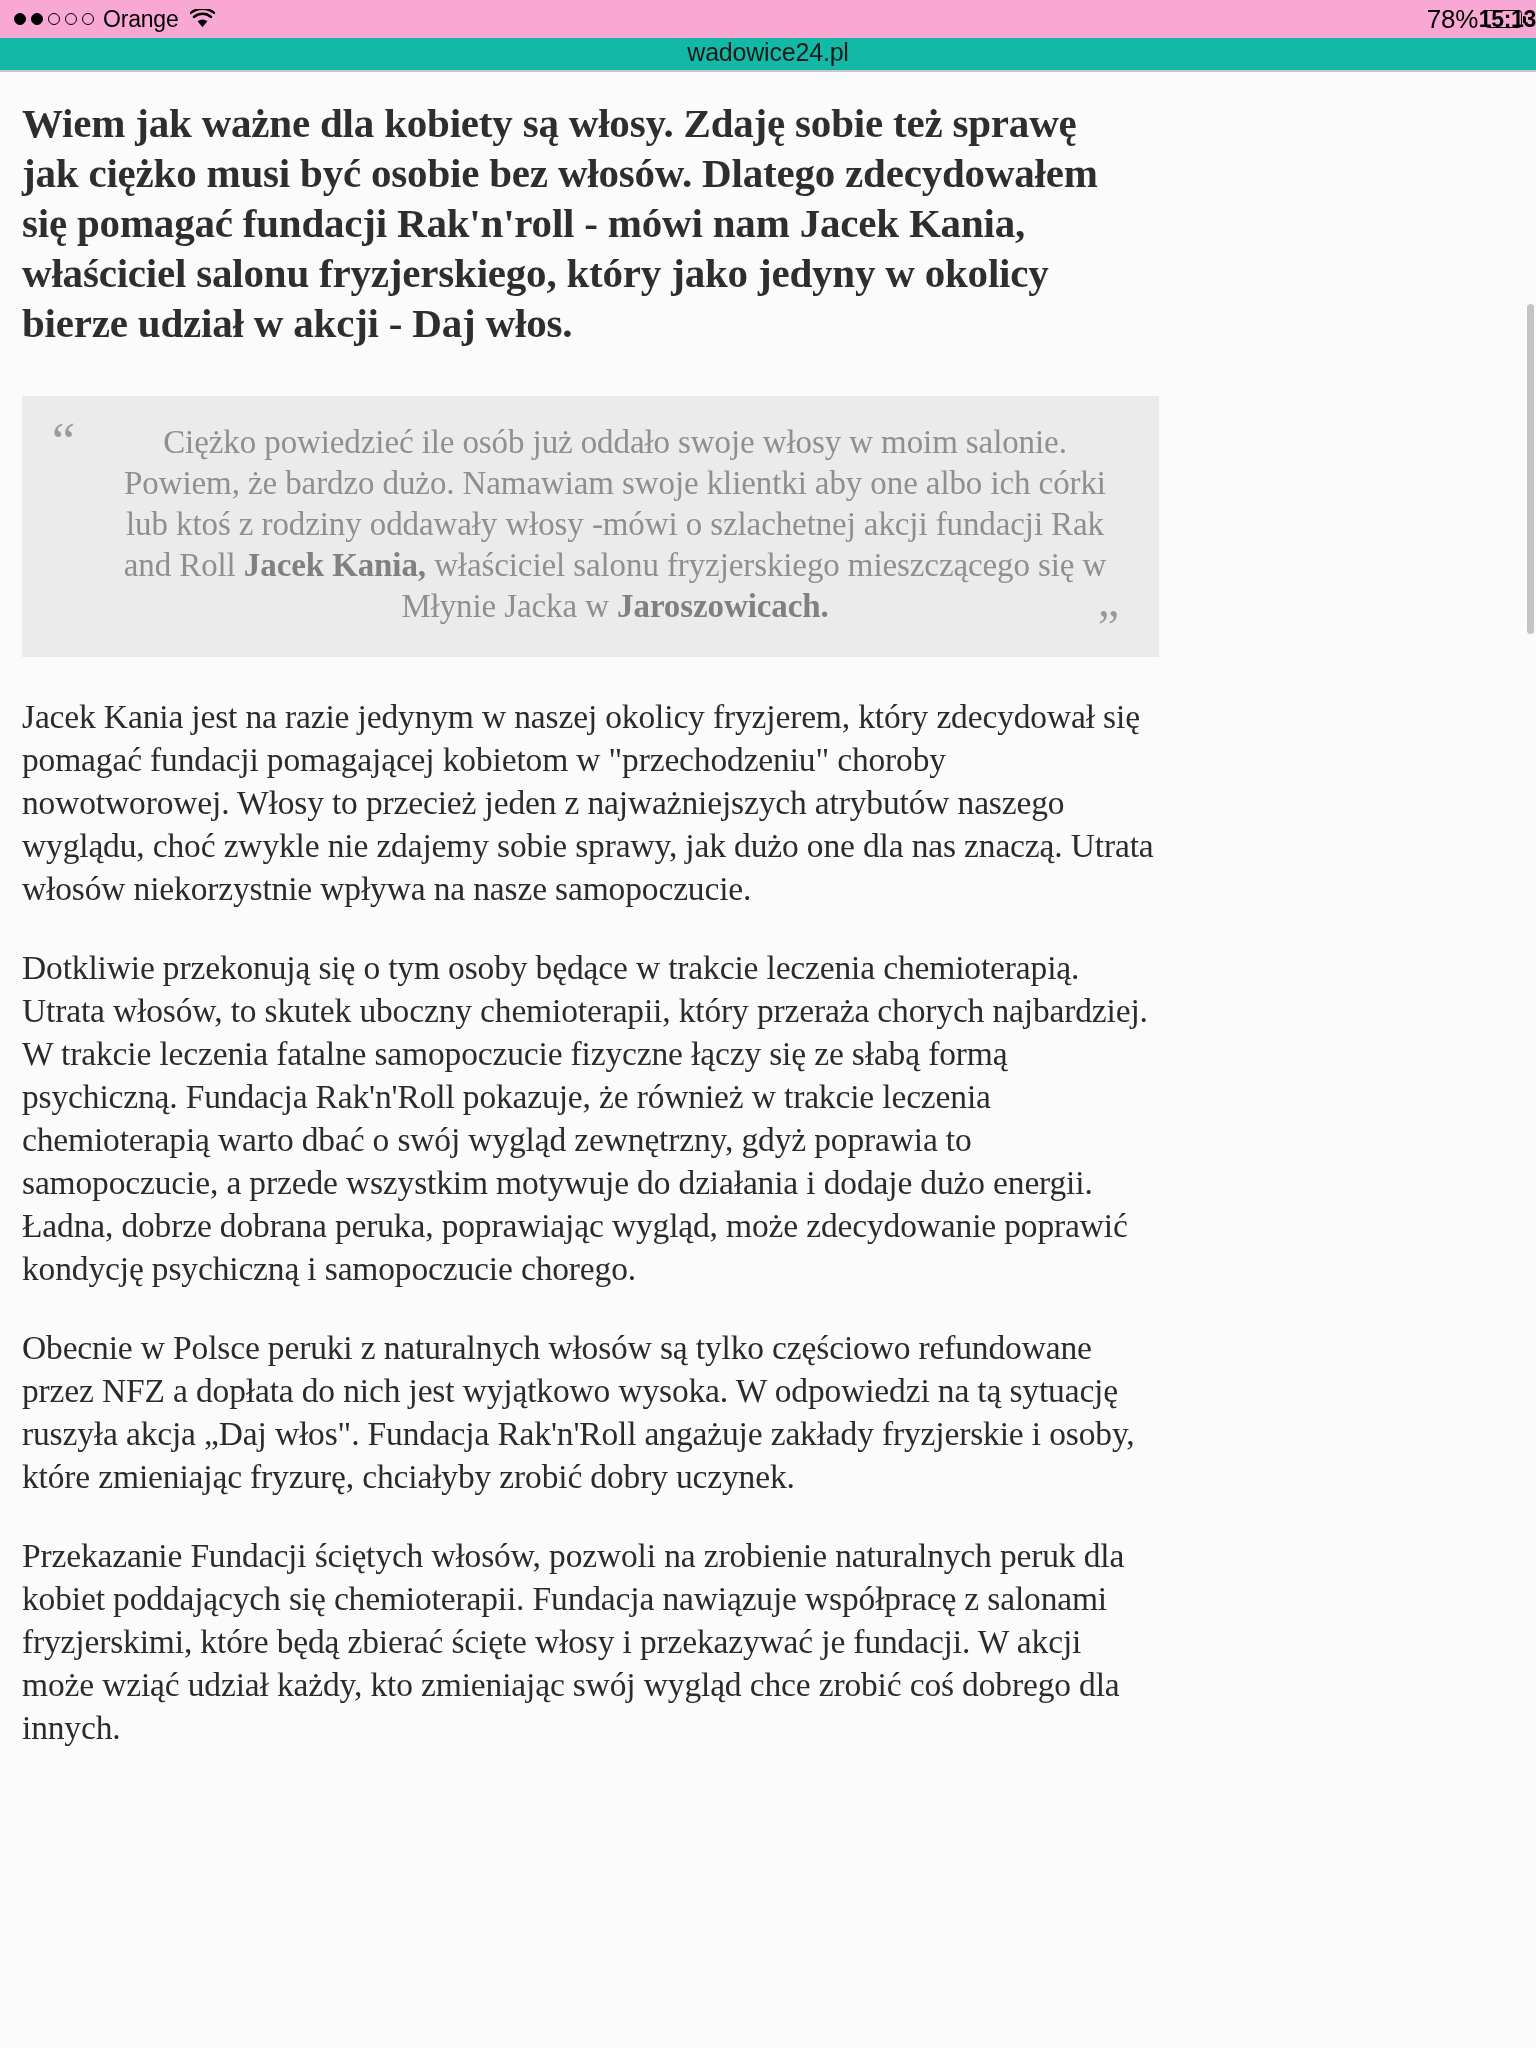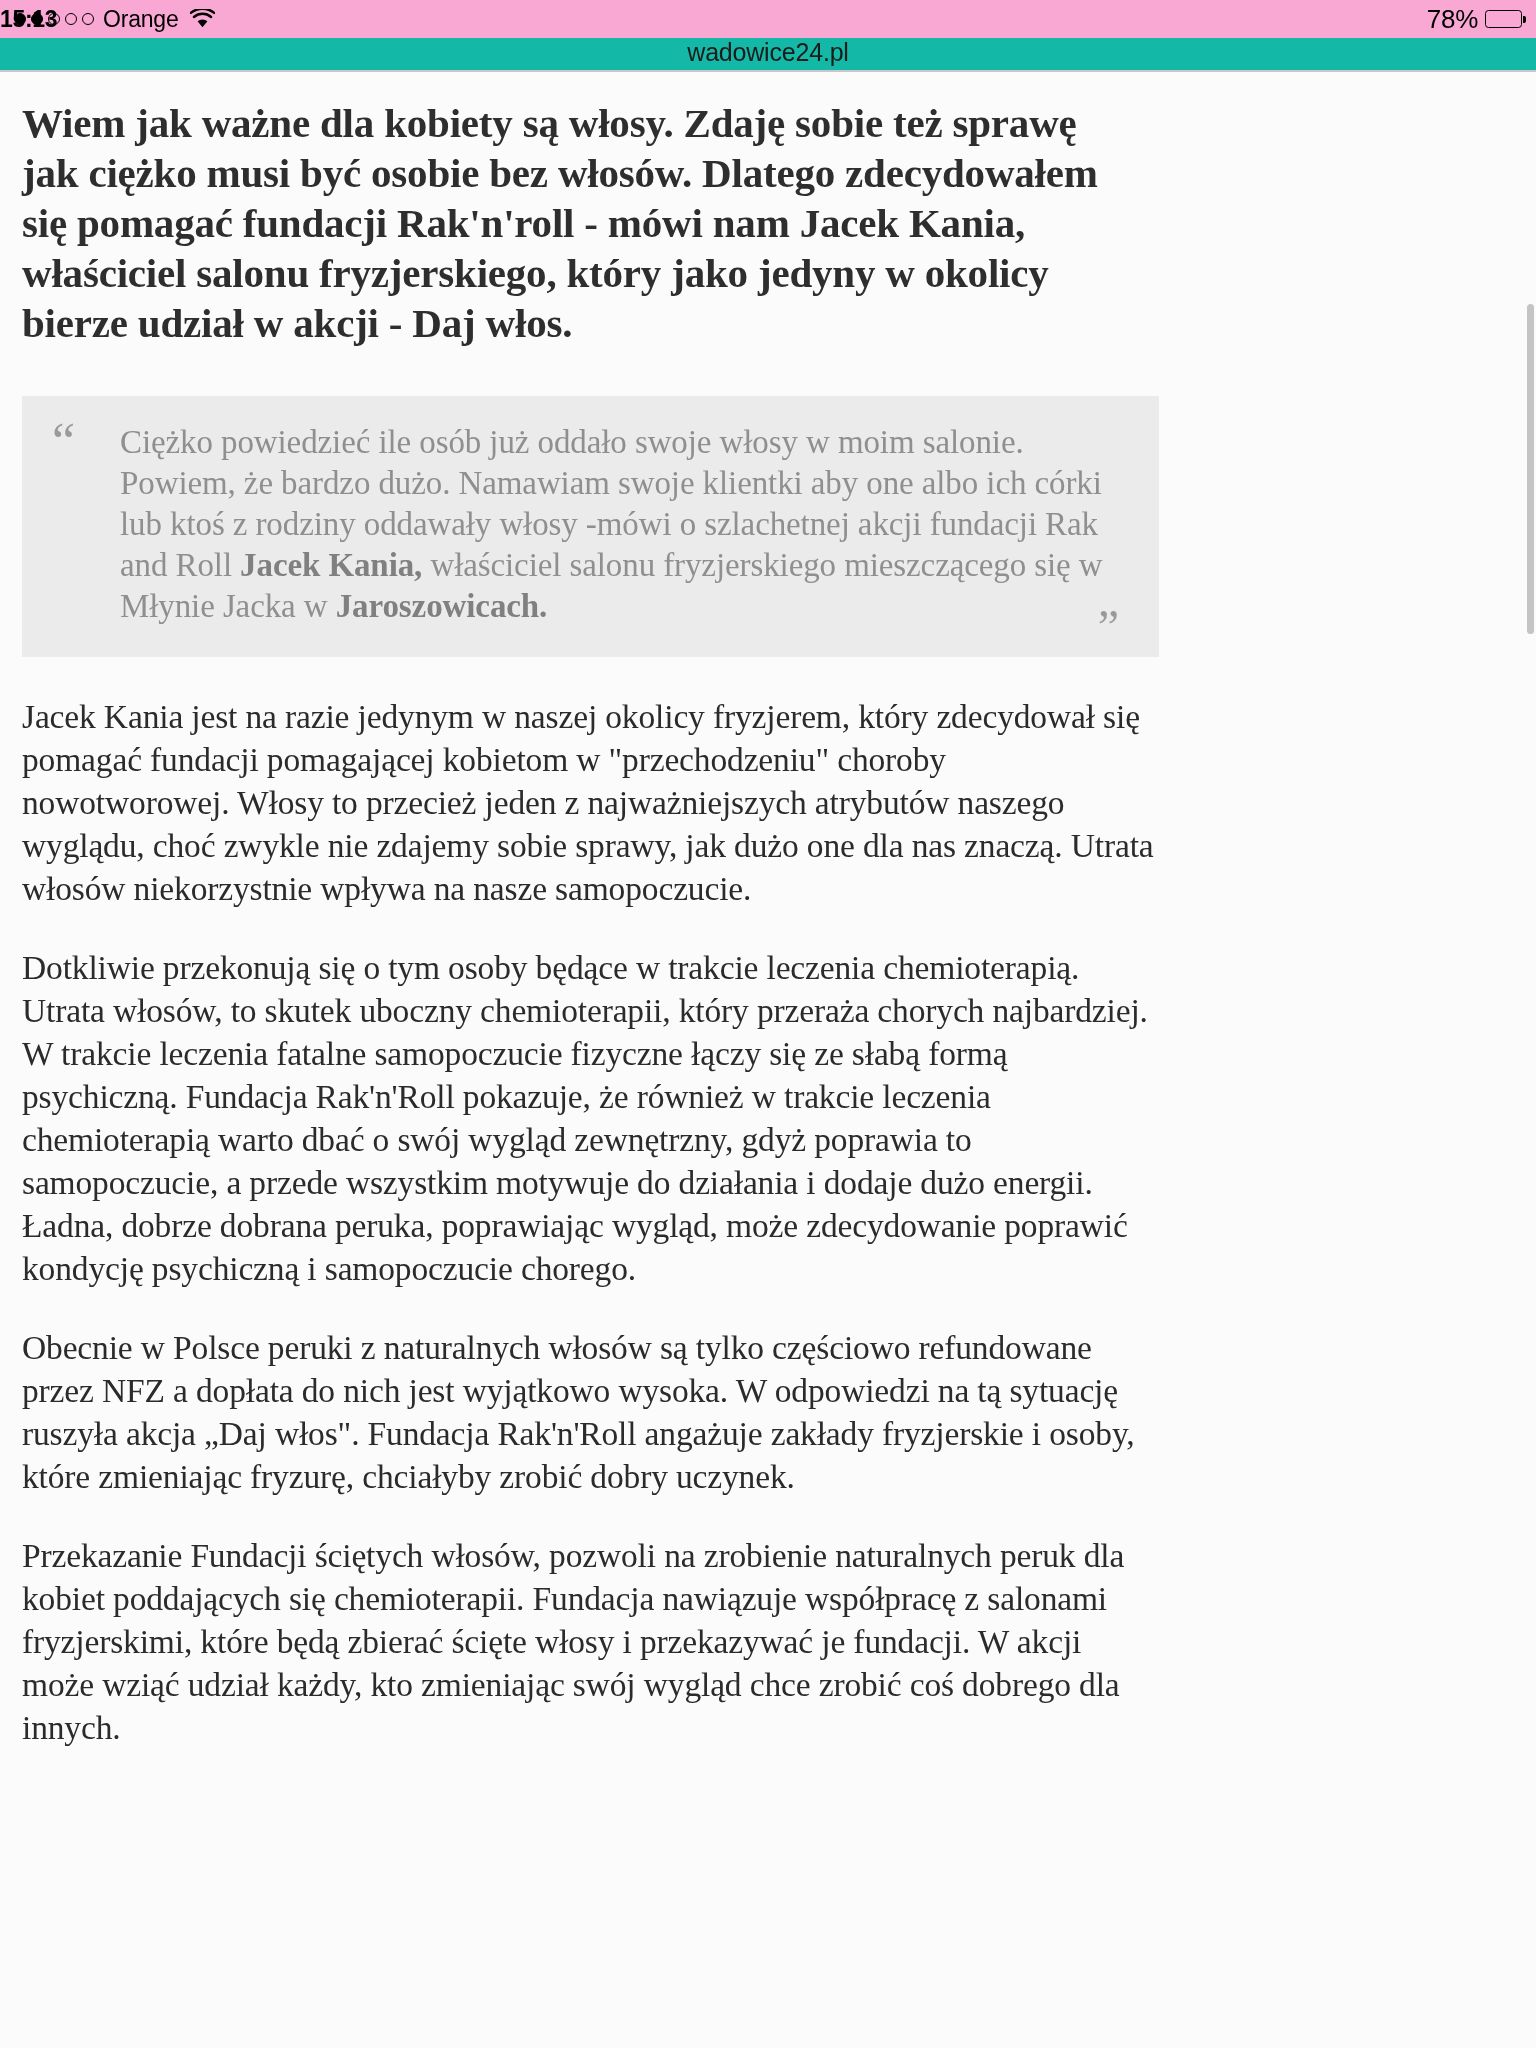--- a/index.html
+++ b/index.html
@@ -50,21 +50,21 @@
   .wifi-icon {
     display: inline-block;
     width: 25px;
     height: 20px;
     position: relative;
     margin-left: 2px;
   }
   .status-center {
     position: absolute;
     left: 0; right: 0;
-    text-align: left;
+    text-align: right;
     font-size: 23px;
     font-weight: bold;
     color: #000;
     letter-spacing: -0.3px;
     pointer-events: none;
   }
   .status-right {
     margin-left: auto;
     display: flex;
     align-items: center;
@@ -151,25 +151,26 @@
   .quote-close {
     position: absolute;
     right: 40px;
     bottom: 6px;
     font-size: 48px;
     line-height: 1;
     color: #9a9a9a;
     font-family: "Liberation Serif", "DejaVu Serif", serif;
   }
   .quote-text {
-    margin-left: 64px;
+    margin-left: 49px;
     font-size: 33px;
     line-height: 41px;
     color: #8f8f8f;
     letter-spacing: -0.1px;
+    text-align: center;
   }
   .quote-text b { color: #808080; font-weight: bold; }
 
   .body-p {
     font-size: 33.5px;
     line-height: 43px;
     color: #2b2b2b;
     letter-spacing: -0.15px;
     max-width: 1135px;
     margin-top: 36px;

